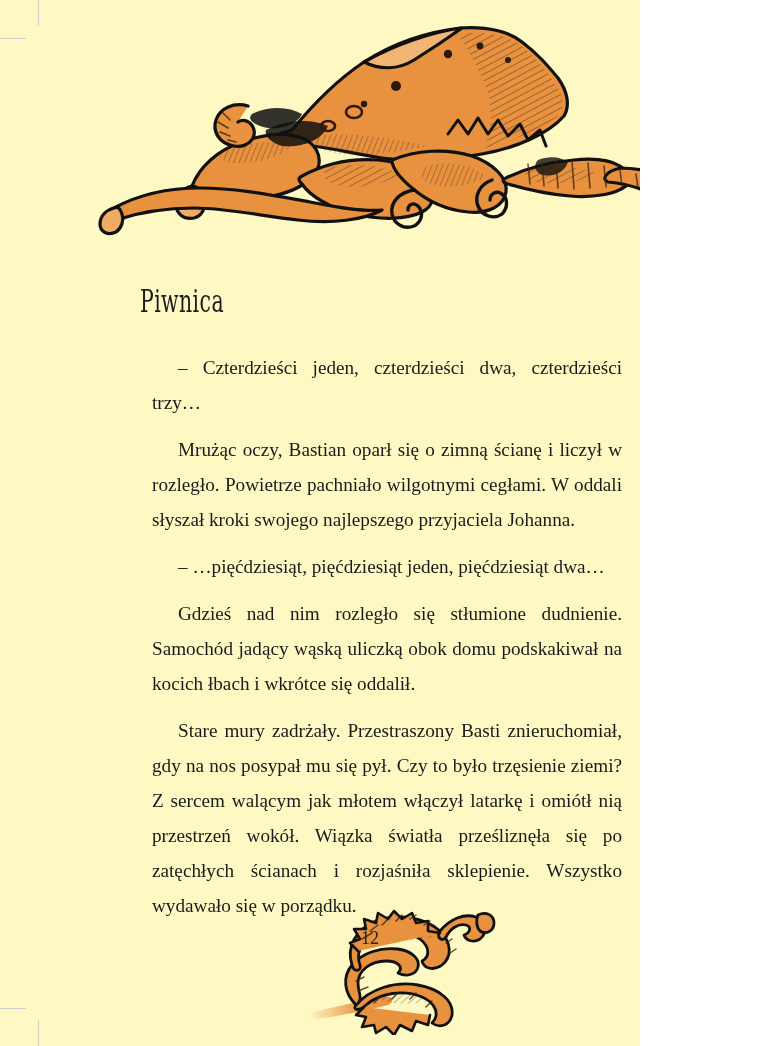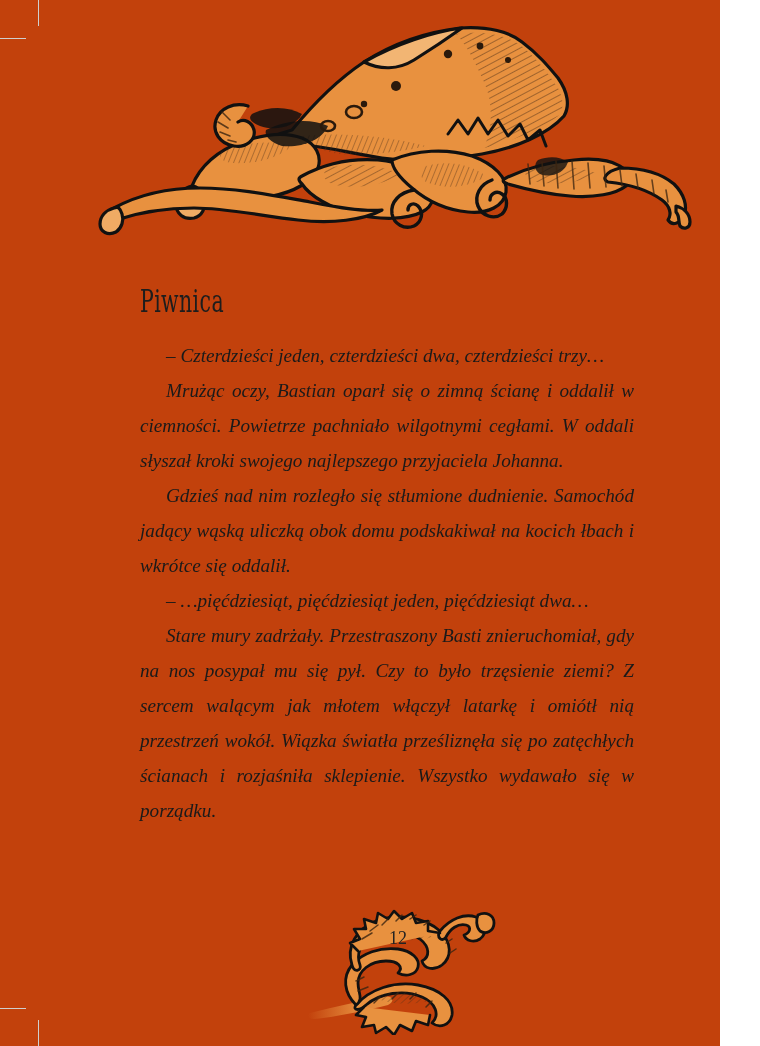--- a/index.html
+++ b/index.html
@@ -2,23 +2,23 @@
 <html><head>
 <meta charset="utf-8">
 <style>
   html, body {
     margin: 0;
     padding: 0;
     background: #ffffff;
   }
   .page {
     position: relative;
-    width: 720px;
+    width: 640px;
     height: 1046px;
-    background: #c2410c;
+    background: #fef9c3;
     overflow: hidden;
     font-family: "Liberation Serif", serif;
   }
 
   
   .crop {
     position: absolute;
     background: #cfcfcf;
   }
   .crop.v { width: 1px; height: 26px; }
@@ -65,36 +65,35 @@
     width: 494px;
     font-family: "Liberation Serif", serif;
     font-size: 19.2px;
     line-height: 35px;
     color: #1a1a1a;
     text-align: justify;
     text-justify: inter-word;
     hyphens: manual;
   }
   .body-text p {
-    margin: 0;
+    margin: 12px;
     text-indent: 26px;
-    font-style: italic;
   }
 
   
   .illus-bottom {
     position: absolute;
     left: 300px;
     top: 885px;
     width: 200px;
     height: 150px;
   }
   .folio {
     position: absolute;
-    left: 360px;
+    left: 332px;
     top: 928px;
     width: 76px;
     text-align: center;
     font-family: "Liberation Serif", serif;
     font-size: 18px;
     color: #232323;
   }
 </style>
 </head>
 <body>
@@ -234,23 +233,23 @@
 
       <path d="M156,106 C172,98 192,98 206,106 C200,118 180,124 164,118
                C154,114 152,110 156,106 Z" fill="#111111" opacity="0.85" stroke="none"></path>
     </g>
   </svg>
 
   <h1 class="chapter-title">Piwnica</h1>
 
   <div class="body-text">
     <p>– Czterdzieści jeden, czterdzieści dwa, czterdzieści trzy…</p>
-    <p>Mrużąc oczy, Bastian oparł się o zimną ścianę i oddalił w ciemności. Powietrze pachniało wilgotnymi cegłami. W oddali słyszał kroki swojego najlepszego przyjaciela Johanna.</p>
+    <p>Mrużąc oczy, Bastian oparł się o zimną ścianę i liczył w rozległo. Powietrze pachniało wilgotnymi cegłami. W oddali słyszał kroki swojego najlepszego przyjaciela Johanna.</p>
+    <p>– …pięćdziesiąt, pięćdziesiąt jeden, pięćdziesiąt dwa…</p>
     <p>Gdzieś nad nim rozległo się stłumione dudnienie. Samochód jadący wąską uliczką obok domu podskakiwał na kocich łbach i wkrótce się oddalił.</p>
-    <p>– …pięćdziesiąt, pięćdziesiąt jeden, pięćdziesiąt dwa…</p>
     <p>Stare mury zadrżały. Przestraszony Basti znieruchomiał, gdy na nos posypał mu się pył. Czy to było trzęsienie ziemi? Z sercem walącym jak młotem włączył latarkę i omiótł nią przestrzeń wokół. Wiązka światła prześliznęła się po zatęchłych ścianach i rozjaśniła sklepienie. Wszystko wydawało się w porządku.</p>
   </div>
 
   <svg class="illus-bottom" viewBox="0 0 200 150">
     <defs>
       <linearGradient id="fadeTail" x1="0" y1="0" x2="1" y2="0">
         <stop offset="0%" stop-color="#e8913f" stop-opacity="0"></stop>
         <stop offset="55%" stop-color="#e8913f" stop-opacity="0.85"></stop>
         <stop offset="100%" stop-color="#e8913f" stop-opacity="1"></stop>
       </linearGradient>

